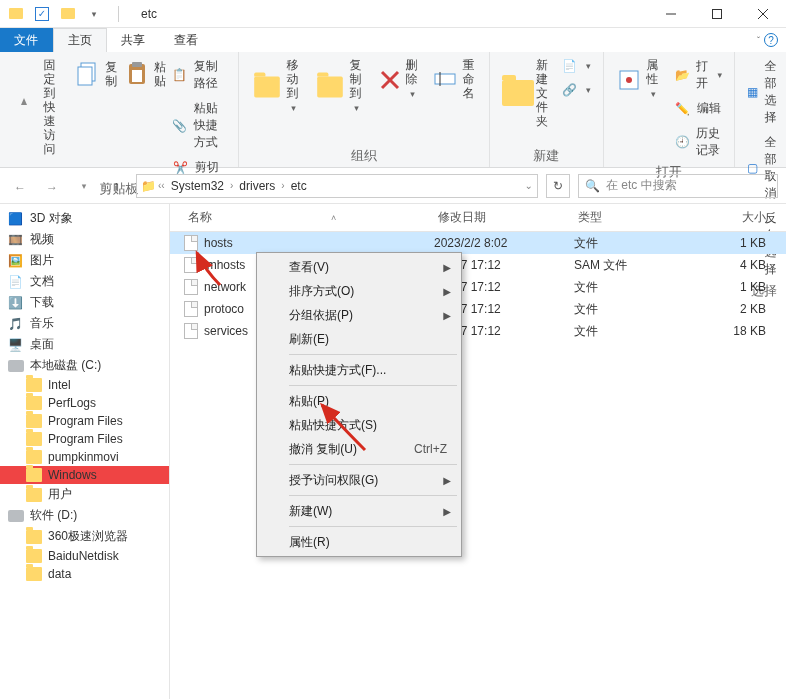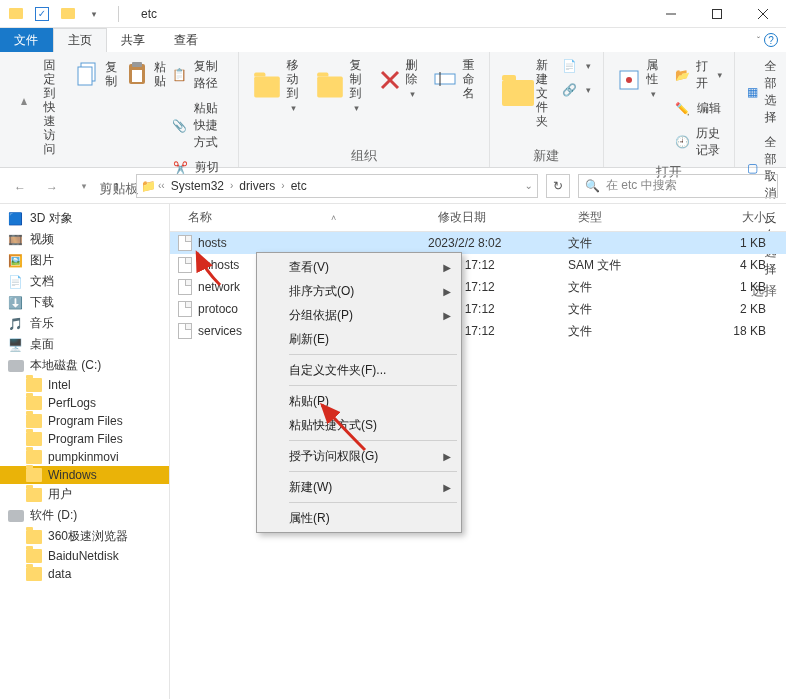--- a/index.html
+++ b/index.html
@@ -41,34 +41,34 @@
 .breadcrumb .crumb { padding: 0 4px; color: #333; }
 .breadcrumb .sep { color: #888; font-size: 10px; }
 .refresh { width: 24px; height: 24px; border: 1px solid #ccc; display: flex; align-items: center; justify-content: center; color: #555; }
 .search { width: 200px; height: 24px; border: 1px solid #ccc; display: flex; align-items: center; padding: 0 6px; color: #888; gap: 6px; }
 
 
 .main { display: flex; height: calc(699px - 28px - 24px - 116px - 36px); }
 .tree { width: 170px; border-right: 1px solid #e5e5e5; overflow: hidden; padding-top: 4px; }
 .tree .node { display: flex; align-items: center; gap: 6px; padding: 2px 0 2px 8px; color: #333; white-space: nowrap; }
 .tree .node.indent1 { padding-left: 26px; }
-.tree .node.selected { background: #eab308; }
+.tree .node.selected { background: #ef4444; }
 .tree .fic { width: 16px; height: 14px; background: #ffd86b; border-radius: 1px; position: relative; }
 .tree .fic::before { content: ""; position: absolute; top: -3px; left: 0; width: 7px; height: 3px; background: #ffd86b; border-radius: 1px 1px 0 0; }
 .tree .dic { width: 16px; height: 12px; background: #b9bdc1; border-radius: 2px; }
 
 .listarea { flex: 1; position: relative; }
 .colhdr { height: 28px; display: flex; align-items: center; border-bottom: 1px solid #e5e5e5; color: #555; padding-left: 10px; }
 .colhdr .col { padding: 0 8px; }
 .colhdr .c-name { width: 250px; display:flex; align-items:center; gap: 119px;}
 .colhdr .c-date { width: 140px; }
 .colhdr .c-type { width: 100px; }
 .colhdr .c-size { flex: 1; text-align: right; padding-right: 20px; }
 .rows { }
-.row { height: 22px; display: flex; align-items: center; padding-left: 8px; color: #333; }
+.row { height: 22px; display: flex; align-items: center; padding-left: 14px; color: #333; }
 .row.sel { background: #cce8ff; }
 .row .c-name { width: 250px; display: flex; align-items: center; gap: 6px; }
 .row .c-date { width: 140px; }
 .row .c-type { width: 100px; }
 .row .c-size { flex: 1; text-align: right; padding-right: 20px; }
 .fileic { width: 14px; height: 16px; border: 1px solid #bbb; background: #fff; position: relative; }
 .fileic::after { content: ""; position: absolute; top: 0; right: 0; width: 5px; height: 5px; background: #f5f5f5; border-left: 1px solid #bbb; border-bottom: 1px solid #bbb; }
 
 
 .ctxmenu { position: absolute; left: 256px; top: 252px; width: 206px; background: #f0f0f0; border: 1px solid #a0a0a0; box-shadow: 3px 3px 6px rgba(0,0,0,0.25); padding: 2px; }
@@ -470,28 +470,32 @@
     </div>
   <div class="mi">
       <span>分组依据(P)</span>
       <span class="arrow">▶</span>
     </div>
   <div class="mi">
       <span>刷新(E)</span>
     </div>
   <div class="msep"></div>
   <div class="mi">
-      <span>自定义文件夹(F)...</span>
+      <span>粘贴快捷方式(F)...</span>
     </div>
   <div class="msep"></div>
   <div class="mi">
       <span>粘贴(P)</span>
     </div>
   <div class="mi">
       <span>粘贴快捷方式(S)</span>
+    </div>
+  <div class="mi">
+      <span>撤消 复制(U)</span>
+      <span class="shortcut">Ctrl+Z</span>
     </div>
   <div class="msep"></div>
   <div class="mi">
       <span>授予访问权限(G)</span>
       <span class="arrow">▶</span>
     </div>
   <div class="msep"></div>
   <div class="mi">
       <span>新建(W)</span>
       <span class="arrow">▶</span>

